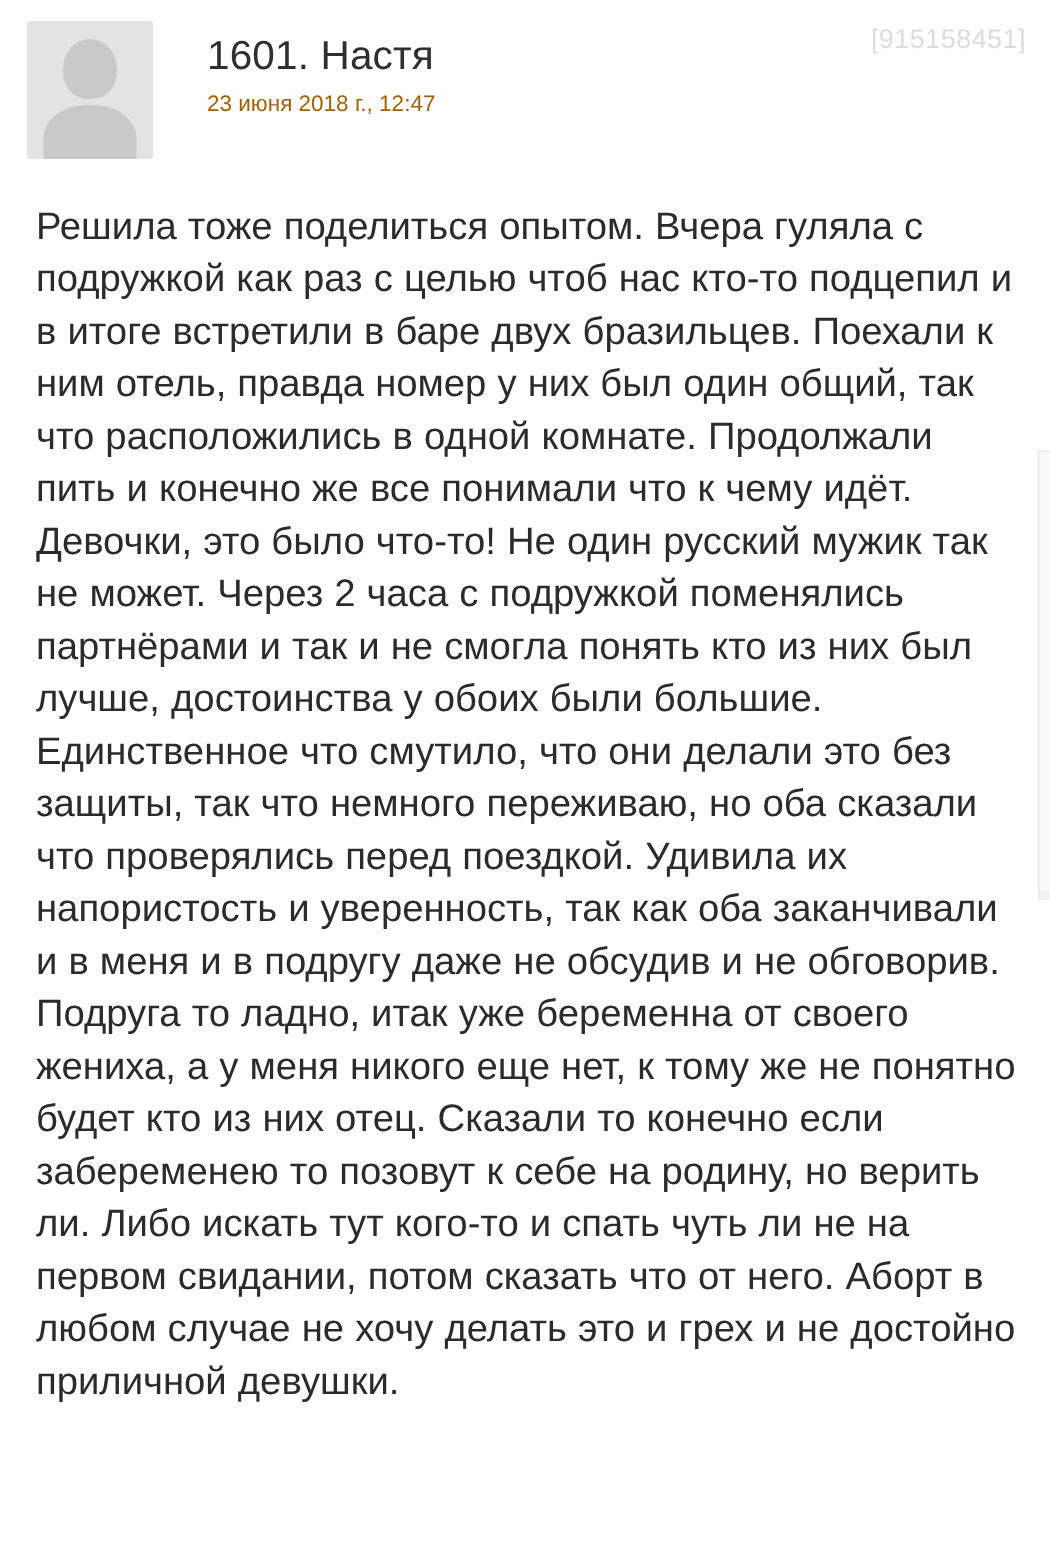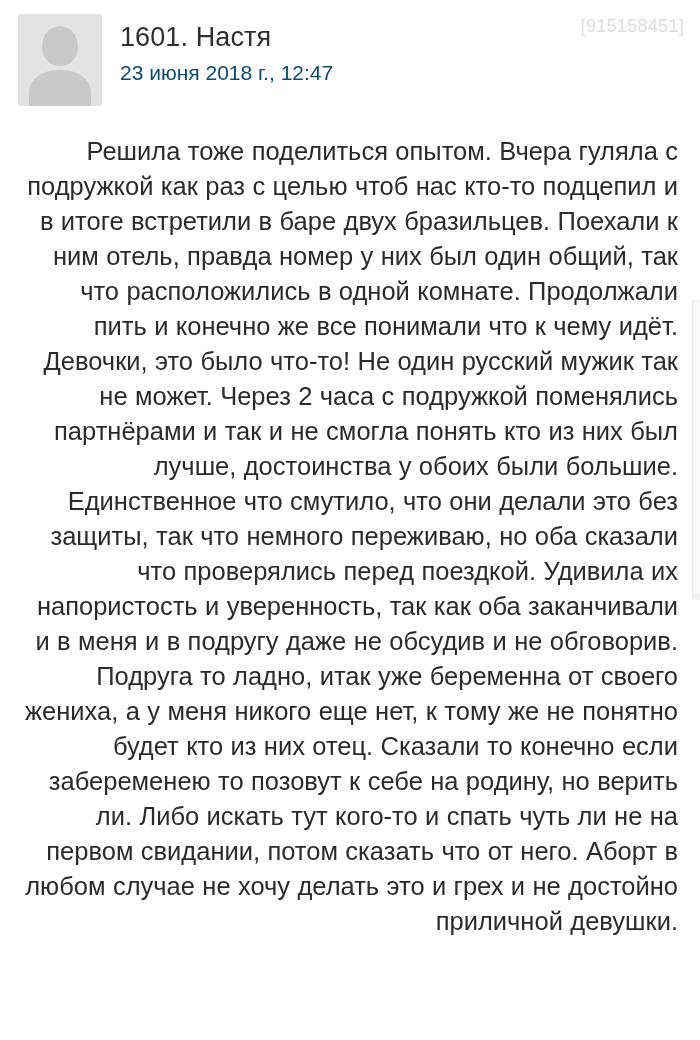--- a/index.html
+++ b/index.html
@@ -54,35 +54,35 @@
     position: absolute;
     left: 50%;
     bottom: -12px;
     transform: translateX(-50%);
     width: 62px;
     height: 48px;
     background: #c9c9c9;
     border-radius: 46% 46% 0 0;
   }
   .header-text {
-    margin-left: 18px;
+    margin-left: 36px;
     padding-top: 8px;
     display: flex;
     flex-direction: column;
     justify-content: flex-start;
   }
   .author-name {
     font-size: 27px;
     color: #2f2f2f;
     line-height: 1.15;
     letter-spacing: 0.1px;
   }
   .post-date {
-    font-size: 21px;
-    color: #0c4a6e;
+    font-size: 15px;
+    color: #a16207;
     margin-top: 8px;
     line-height: 1.15;
   }
   .post-id {
     position: absolute;
     top: 16px;
     right: 16px;
     font-size: 18px;
     color: #dcdcdc;
     letter-spacing: 0.3px;
@@ -91,21 +91,21 @@
   
   .post-body {
     padding: 24px 22px 0 24px;
     box-sizing: border-box;
   }
   .post-body p {
     margin: 0;
     font-size: 25.5px;
     line-height: 35px;
     color: #2b2b2b;
-    text-align: right;
+    text-align: left;
     word-spacing: 0.3px;
   }
 
   
   .scroll-track {
     position: absolute;
     right: 0;
     top: 300px;
     width: 7px;
     height: 300px;

